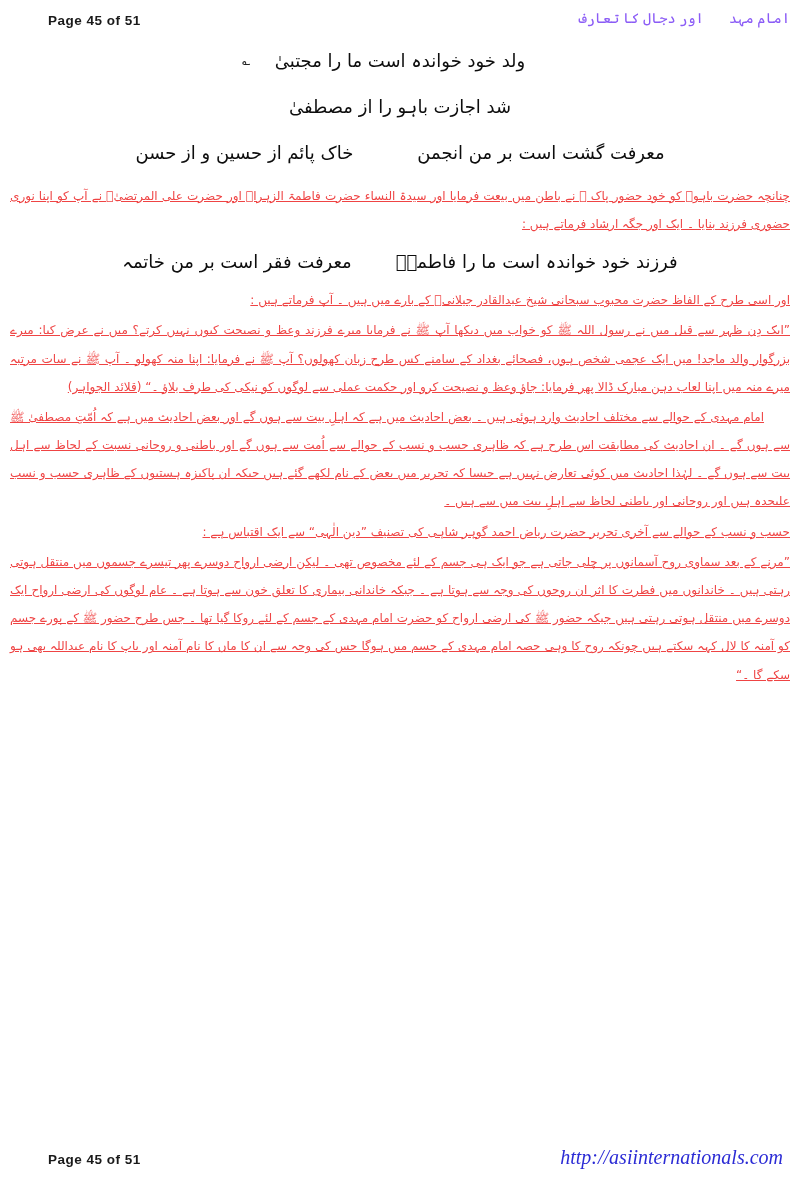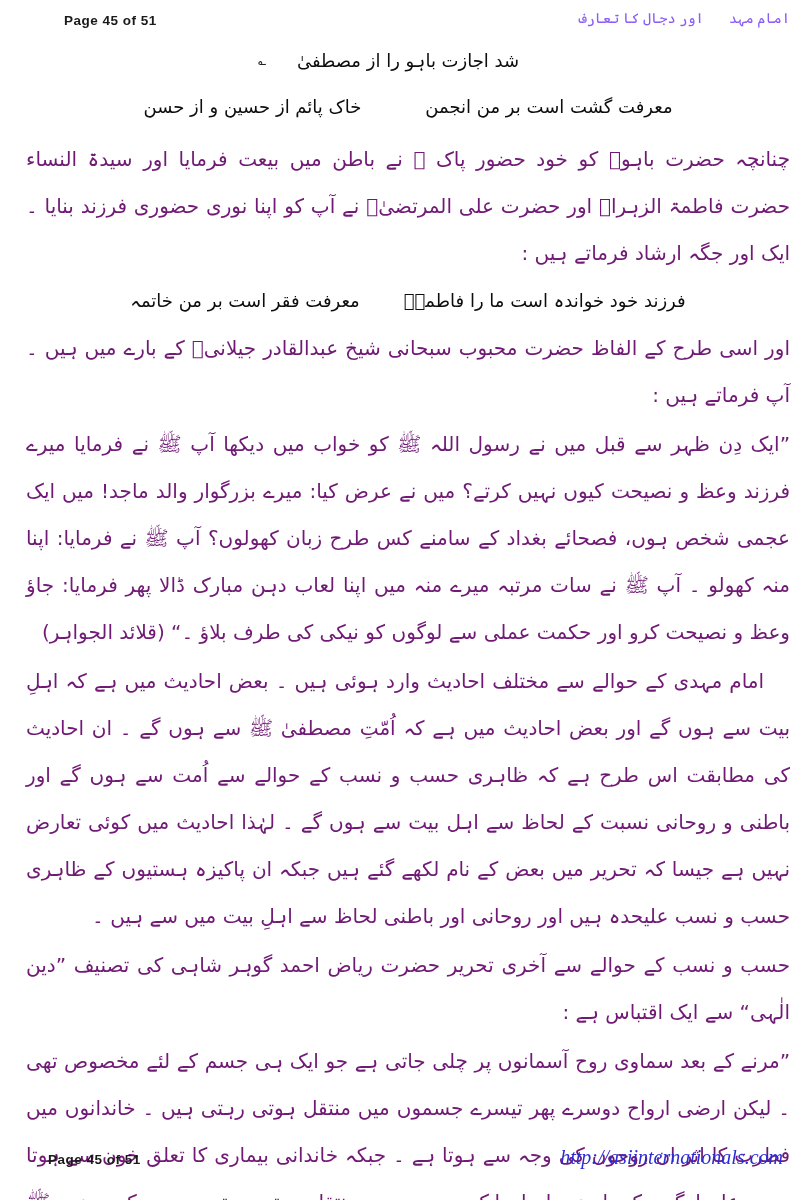--- a/index.html
+++ b/index.html
@@ -7,21 +7,21 @@
   body {
     width: 800px; height: 1200px;
     font-family: "DejaVu Sans", "Liberation Sans", sans-serif;
     color: #111111;
     position: relative;
     overflow: hidden;
   }
   .page {
     width: 800px; height: 1200px;
     position: relative;
-    padding: 8px 10px 0 26px;
+    padding: 8px 10px 0 10px;
     overflow: hidden;
     background: #ffffff;
   }
   
   .hdr {
     display: flex; justify-content: space-between; align-items: flex-start;
     padding: 2px 0 0 38px;
   }
   .page-label {
     font-family: "Liberation Sans", sans-serif;
@@ -44,23 +44,24 @@
   }
   .couplet .hemi { white-space: nowrap; }
   .verse-marker {
     position: absolute; left: 232px; top: 14px;
     font-size: 14px; color: #222;
   }
   
   .bodytext { direction: rtl; margin-top: 6px; }
   .para {
     direction: rtl; text-align: justify;
-    font-size: 20px; line-height: 2.35;
-    color: #701a75;
+    font-size: 12px; line-height: 2.35;
+    color: #ef4444;
     margin-top: 2px;
+    text-decoration: underline;
   }
   .para.indent-first { text-indent: 26px; }
   .verse-center {
     direction: rtl; display: flex; justify-content: center; gap: 44px;
     font-size: 18px; line-height: 2.45; color: #0d0d0d;
     margin-top: 2px;
   }
   
   .ftr-page-label {
     position: absolute; left: 48px; top: 1152px;
@@ -81,20 +82,21 @@
 <div class="page">
 
   <div class="hdr">
     <div class="page-label">Page 45 of 51</div>
     <div class="doc-title">امام مہدیؑ اور دجال کا تعارف</div>
   </div>
 
   <div class="poem">
     <span class="verse-marker">؎</span>
     <div class="couplet">
+      <span class="hemi">ولد خود خواندہ است ما را مجتبیٰ</span>
     </div>
     <div class="couplet">
       <span class="hemi">شد اجازت باہو را از مصطفیٰ</span>
     </div>
     <div class="couplet">
       <span class="hemi">معرفت گشت است بر من انجمن</span>
       <span class="hemi">خاک پائم از حسین و از حسن</span>
     </div>
   </div>
 

